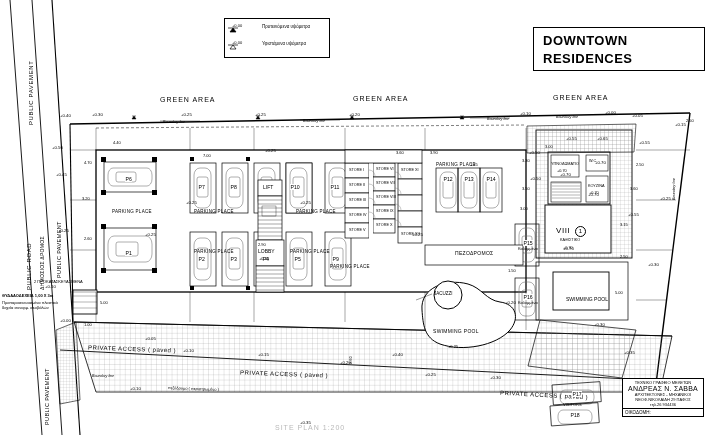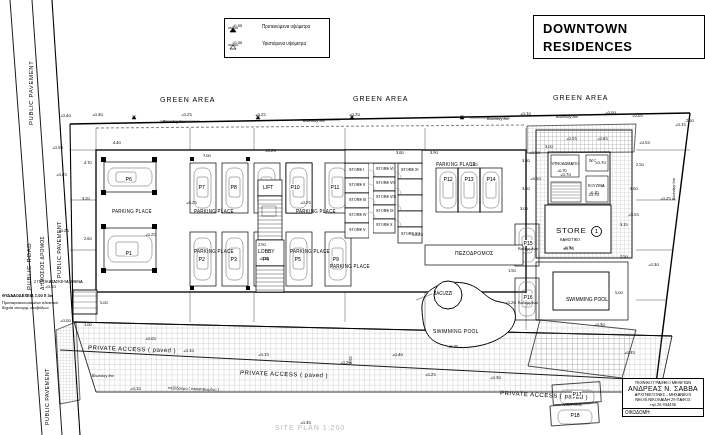--- a/index.html
+++ b/index.html
@@ -5,21 +5,21 @@
   html,body{margin:0;padding:0;background:#fff;}
   body{width:705px;height:435px;position:relative;overflow:hidden;
        font-family:"Liberation Sans",sans-serif;color:#000;}
   #sheet{position:absolute;inset:0;width:705px;height:435px;}
   .lbl{position:absolute;white-space:nowrap;line-height:1;}
   .t4{font-size:4px;} .t45{font-size:4.5px;} .t5{font-size:5px;}
   .t55{font-size:5.5px;} .t6{font-size:6px;} .t7{font-size:7px;}
   .t8{font-size:8px;}
   .t13{font-size:13px;font-weight:bold;letter-spacing:.5px;}
   .rot90{transform:rotate(-90deg);transform-origin:0 0;}
-  .titleblk{position:absolute;left:533px;top:15px;border:1px solid #000;
+  .titleblk{position:absolute;left:533px;top:27px;border:1px solid #000;
             padding:3px 9px;background:#fff;}
   .legendbox{position:absolute;left:224px;top:18px;width:104px;height:38px;
              border:1px solid #000;background:#fff;}
   .elev{position:absolute;white-space:nowrap;font-size:4.3px;}
   .pnum{position:absolute;font-size:5.2px;background:#fff;padding:0 .5px;}
   .rlbl{position:absolute;font-size:3.8px;white-space:nowrap;}
   .dim{position:absolute;font-size:4px;white-space:nowrap;}
   .bline{position:absolute;font-size:3.6px;white-space:nowrap;font-style:italic;}
   .green{position:absolute;font-size:7px;letter-spacing:1px;white-space:nowrap;}
   .tb-wrap{position:absolute;left:622px;top:378px;width:80px;border:0.8px solid #000;background:#fff;}
@@ -382,21 +382,21 @@
 <div class="rlbl" style="left:401px;top:232px;">STORE XII</div>
 
 <div class="lbl t5" style="left:455px;top:251px;letter-spacing:.3px;">ΠΕΖΟΔΡΟΜΟΣ</div>
 
 <div class="lbl t5" style="left:433px;top:329px;letter-spacing:.3px;">SWIMMING POOL</div>
 <div class="lbl t45" style="left:434px;top:292px;">JACUZZI</div>
 <div class="lbl t4" style="left:448px;top:345px;">+0.25</div>
 <div class="lbl t5" style="left:566px;top:296px;text-align:center;line-height:1.2;">SWIMMING POOL</div>
 
 <div class="lbl t8" style="left:556px;top:226px;letter-spacing:.6px;">
-  <span>STORE</span>
+  <span>VIII</span>
   <span style="display:inline-block;border:1px solid #000;border-radius:50%;width:9px;height:9px;
                text-align:center;line-height:9px;font-size:6px;margin-left:2px;">1</span>
 </div>
 <div class="rlbl" style="left:551px;top:162px;">ΥΠΝΟΔΩΜΑΤΙΟ</div>
 <div class="rlbl" style="left:557px;top:169px;">+0.70</div>
 <div class="rlbl" style="left:588px;top:184px;">ΚΟΥΖΙΝΑ</div>
 <div class="rlbl" style="left:589px;top:191px;">+0.70</div>
 <div class="rlbl" style="left:560px;top:238px;">ΚΑΘΙΣΤΙΚΟ</div>
 <div class="rlbl" style="left:563px;top:246px;">+0.70</div>
 <div class="rlbl" style="left:589px;top:159px;">W.C.</div>

